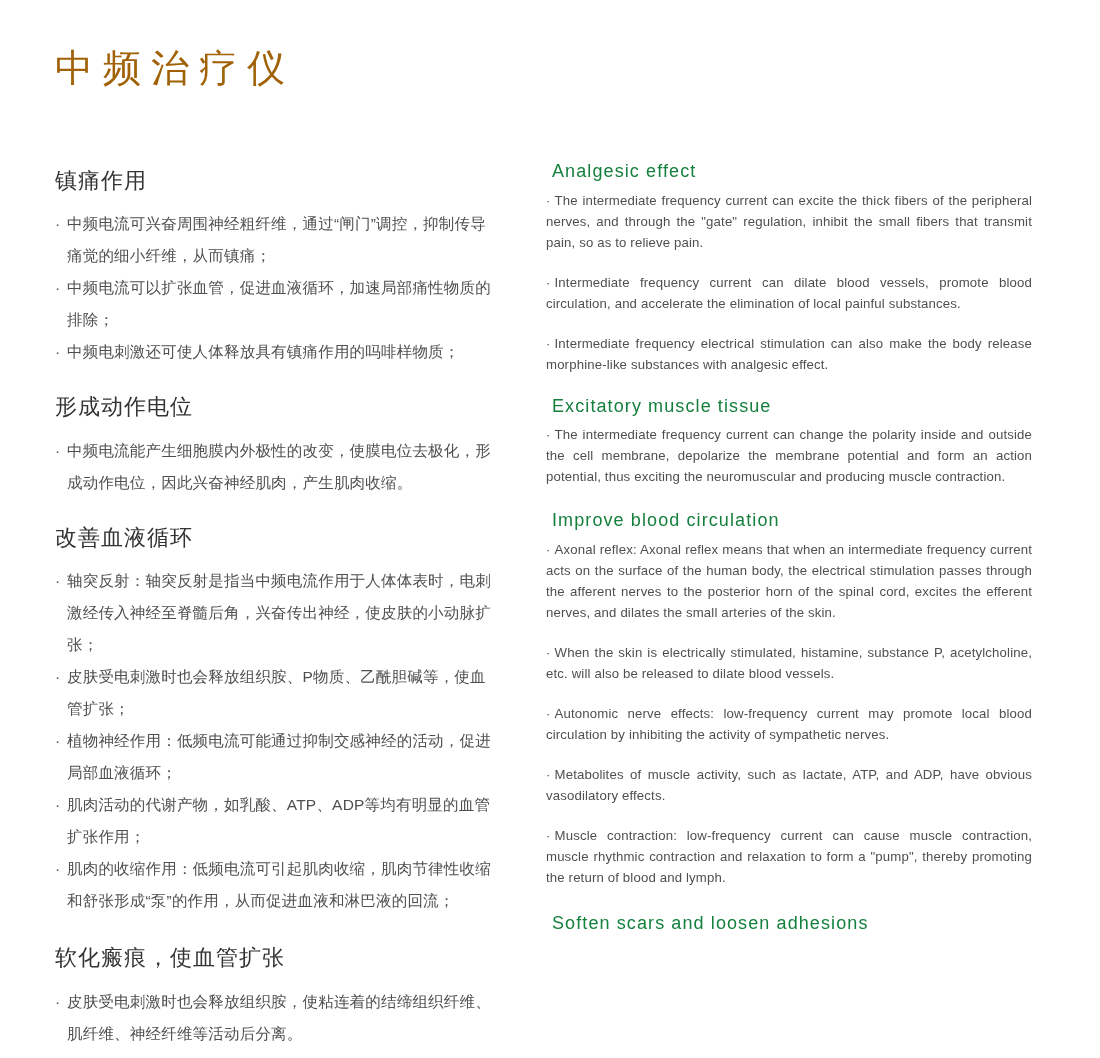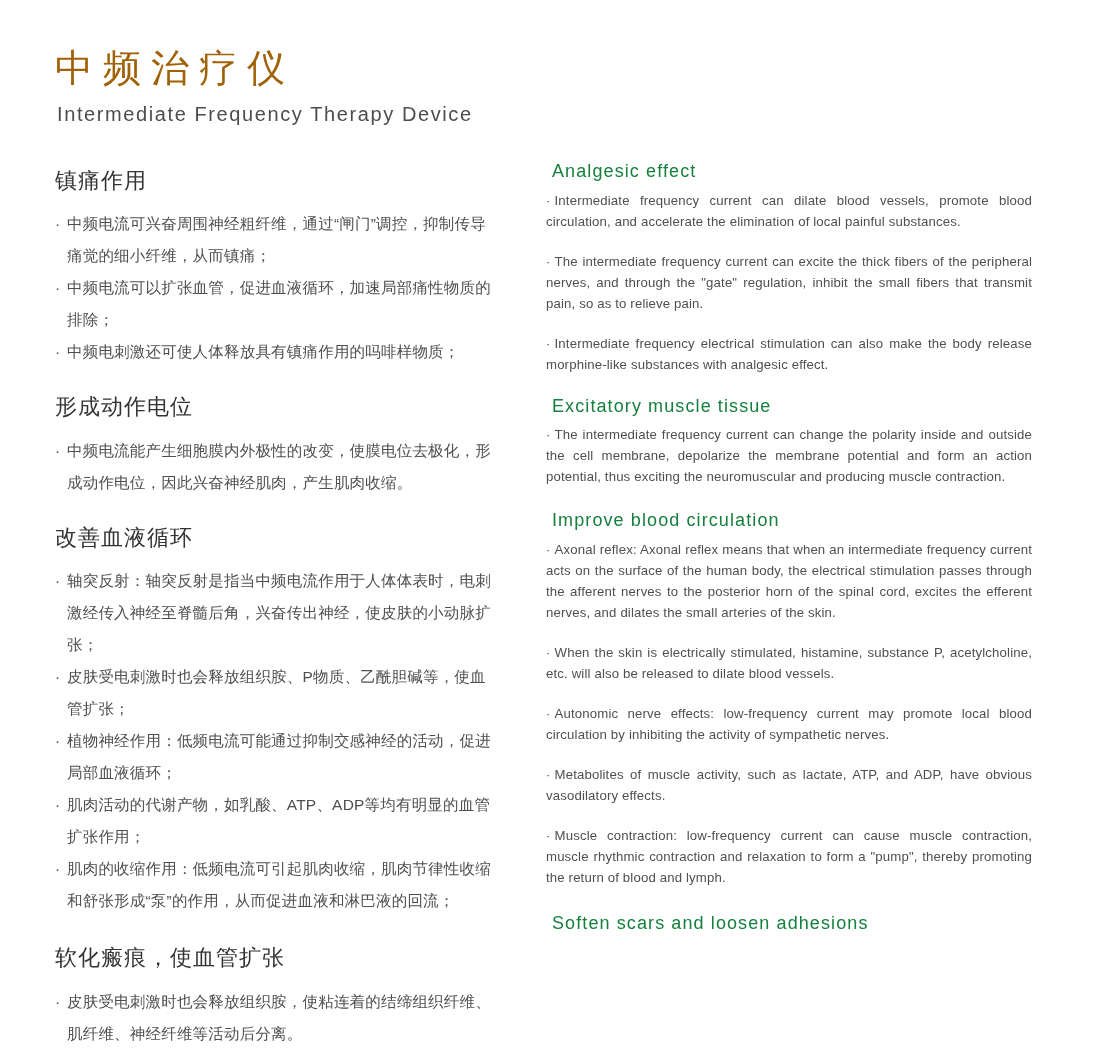--- a/index.html
+++ b/index.html
@@ -134,21 +134,20 @@
   .gap-en-2 { height: 22px; }
   .gap-en-3 { height: 24px; }
 </style>
 </head>
 <body>
 
 <div class="page">
 
   <div class="header">
     <h1 class="title-cn">中频治疗仪</h1>
-    <div class="title-en">Intermediate Frequency Therapy Device</div>
   </div>
 
   <div class="columns">
 
     <div class="col-cn">
 
       <div class="sec-cn">
         <h2 class="h-cn">镇痛作用</h2>
         <ul class="bullets-cn">
           <li><span class="dot">·</span><span>中频电流可兴奋周围神经粗纤维，通过“闸门”调控，抑制传导痛觉的细小纤维，从而镇痛；</span></li>
@@ -184,22 +183,22 @@
           <li><span class="dot">·</span><span>皮肤受电刺激时也会释放组织胺，使粘连着的结缔组织纤维、肌纤维、神经纤维等活动后分离。</span></li>
         </ul>
       </div>
     </div>
 
     <div class="col-en">
 
       <div class="sec-en">
         <h2 class="h-en">Analgesic effect</h2>
         <ul class="paras-en">
+          <li><span class="dot">·</span><span>The intermediate frequency current can excite the thick fibers of the peripheral nerves, and through the "gate" regulation, inhibit the small fibers that transmit pain, so as to relieve pain.</span></li>
           <li><span class="dot">·</span><span>Intermediate frequency current can dilate blood vessels, promote blood circulation, and accelerate the elimination of local painful substances.</span></li>
-          <li><span class="dot">·</span><span>The intermediate frequency current can excite the thick fibers of the peripheral nerves, and through the "gate" regulation, inhibit the small fibers that transmit pain, so as to relieve pain.</span></li>
           <li><span class="dot">·</span><span>Intermediate frequency electrical stimulation can also make the body release morphine-like substances with analgesic effect.</span></li>
         </ul>
       </div>
       <div class="gap-en-1"></div>
 
       <div class="sec-en">
         <h2 class="h-en">Excitatory muscle tissue</h2>
         <ul class="paras-en">
           <li><span class="dot">·</span><span>The intermediate frequency current can change the polarity inside and outside the cell membrane, depolarize the membrane potential and form an action potential, thus exciting the neuromuscular and producing muscle contraction.</span></li>
         </ul>

